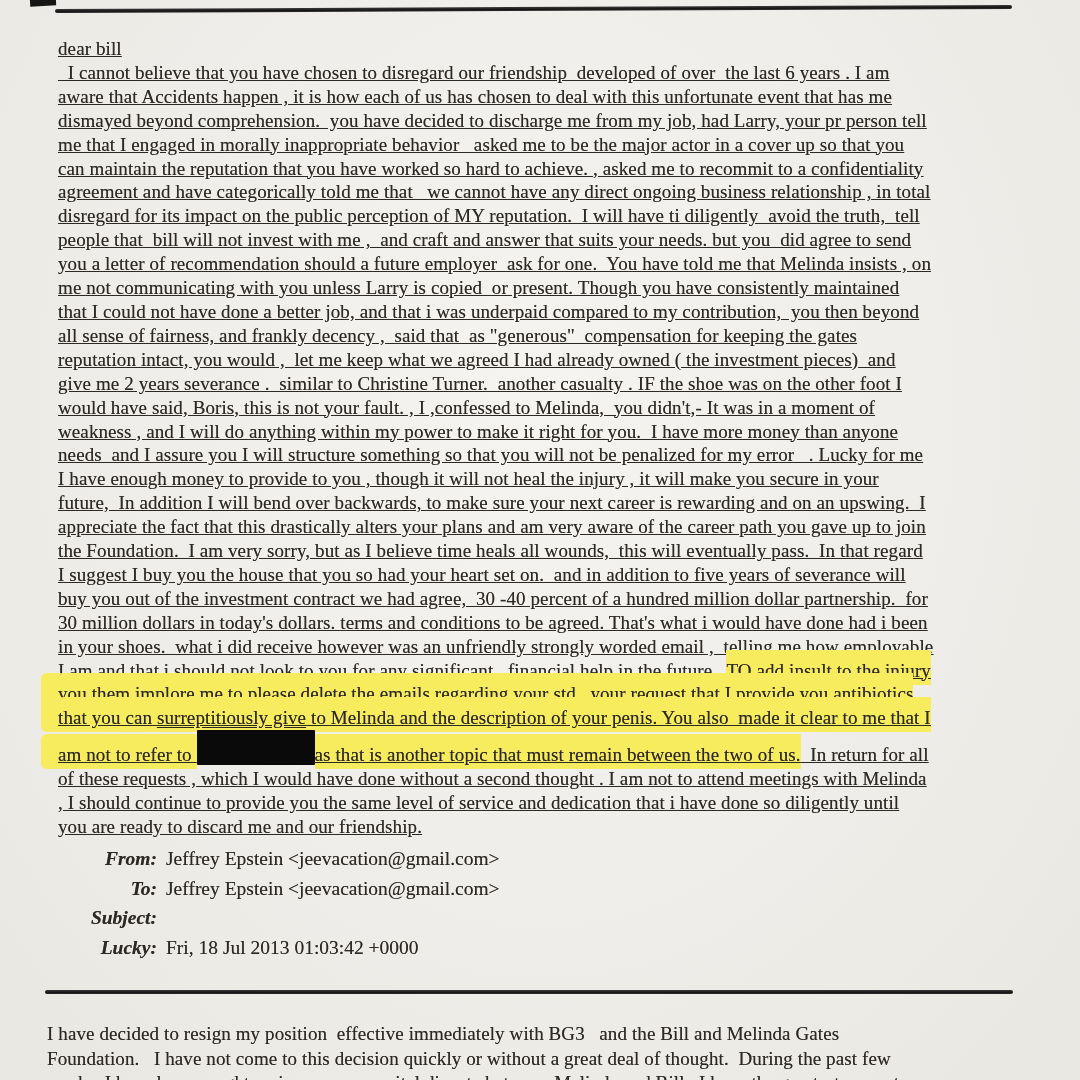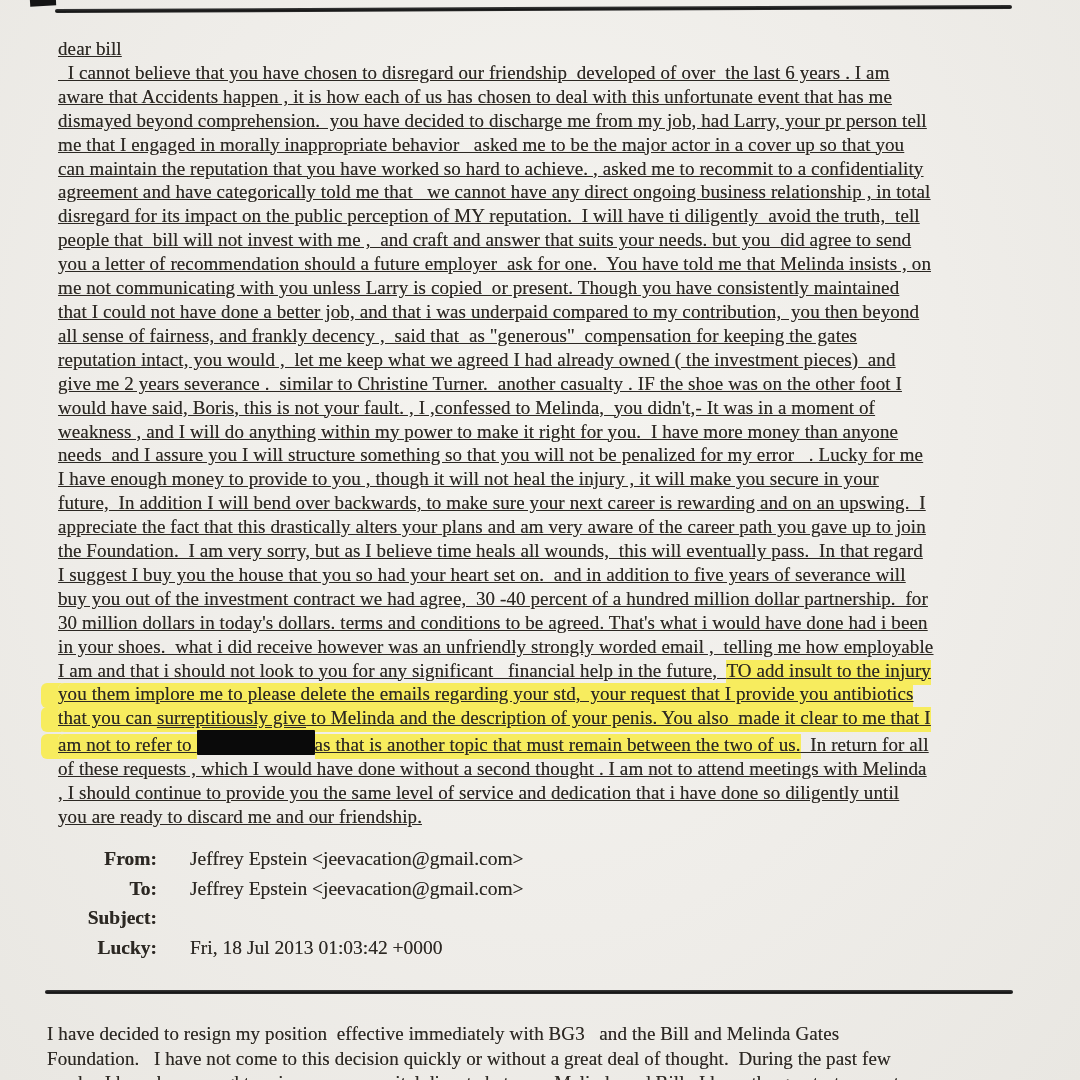--- a/index.html
+++ b/index.html
@@ -50,21 +50,21 @@
     width: 1010px;
     font-size: 19px;
     line-height: 24.5px;
     letter-spacing: 0.1px;
     white-space: pre;
     text-shadow: 0 0 0.5px rgba(40,35,28,0.55);
   }
 
   .hl {
     background: var(--hl, #f8ee62);
-    padding-top: 0;
+    padding-top: 10px;
     padding-bottom: 4px;
     box-decoration-break: clone;
   }
   .hl-start {
     box-shadow: -17px 0 0 var(--hl, #f8ee62);
     border-radius: 6px 0 0 6px;
     margin-top: 44px;
   }
   .u { text-decoration: underline; text-underline-offset: 3px; }
 
@@ -80,22 +80,22 @@
   .email-header {
     position: absolute;
     left: 62px; top: 848px;
     font-size: 19.5px;
     display: grid;
     grid-template-columns: 95px auto;
     column-gap: 9px;
     row-gap: 7.5px;
     text-shadow: 0 0 0.5px rgba(40,35,28,0.55);
   }
-  .email-header .lbl { font-weight: bold; text-align: right; white-space: nowrap; }
-  .email-header .val { white-space: nowrap; margin-left: 24px; }
+  .email-header .lbl { font-weight: bold; text-align: right; white-space: nowrap; font-style: italic; }
+  .email-header .val { white-space: nowrap; }
 </style>
 </head>
 <body>
 
 <div class="page">
 
   <div class="corner-mark"></div>
   <div class="rule top"></div>
 
   <div class="letter" id="letter-body"><div><span class="">dear bill</span></div><div><span class="">  I cannot believe that you have chosen to disregard our friendship  developed of over  the last 6 years . I am</span></div><div><span class="">aware that Accidents happen , it is how each of us has chosen to deal with this unfortunate event that has me</span></div><div><span class="">dismayed beyond comprehension.  you have decided to discharge me from my job, had Larry, your pr person tell</span></div><div><span class="">me that I engaged in morally inappropriate behavior   asked me to be the major actor in a cover up so that you</span></div><div><span class="">can maintain the reputation that you have worked so hard to achieve. , asked me to recommit to a confidentiality</span></div><div><span class="">agreement and have categorically told me that   we cannot have any direct ongoing business relationship , in total</span></div><div><span class="">disregard for its impact on the public perception of MY reputation.  I will have ti diligently  avoid the truth,  tell</span></div><div><span class="">people that  bill will not invest with me ,  and craft and answer that suits your needs. but you  did agree to send</span></div><div><span class="">you a letter of recommendation should a future employer  ask for one.  You have told me that Melinda insists , on</span></div><div><span class="">me not communicating with you unless Larry is copied  or present. Though you have consistently maintained</span></div><div><span class="">that I could not have done a better job, and that i was underpaid compared to my contribution,  you then beyond</span></div><div><span class="">all sense of fairness, and frankly decency ,  said that  as "generous"  compensation for keeping the gates</span></div><div><span class="">reputation intact, you would ,  let me keep what we agreed I had already owned ( the investment pieces)  and</span></div><div><span class="">give me 2 years severance .  similar to Christine Turner.  another casualty . IF the shoe was on the other foot I</span></div><div><span class="">would have said, Boris, this is not your fault. , I ,confessed to Melinda,  you didn't,- It was in a moment of</span></div><div><span class="">weakness , and I will do anything within my power to make it right for you.  I have more money than anyone</span></div><div><span class="">needs  and I assure you I will structure something so that you will not be penalized for my error   . Lucky for me</span></div><div><span class="">I have enough money to provide to you , though it will not heal the injury , it will make you secure in your</span></div><div><span class="">future,  In addition I will bend over backwards, to make sure your next career is rewarding and on an upswing.  I</span></div><div><span class="">appreciate the fact that this drastically alters your plans and am very aware of the career path you gave up to join</span></div><div><span class="">the Foundation.  I am very sorry, but as I believe time heals all wounds,  this will eventually pass.  In that regard</span></div><div><span class="">I suggest I buy you the house that you so had your heart set on.  and in addition to five years of severance will</span></div><div><span class="">buy you out of the investment contract we had agree,  30 -40 percent of a hundred million dollar partnership.  for</span></div><div><span class="">30 million dollars in today's dollars. terms and conditions to be agreed. That's what i would have done had i been</span></div><div><span class="">in your shoes.  what i did receive however was an unfriendly strongly worded email ,  telling me how employable</span></div><div><span class="">I am and that i should not look to you for any significant   financial help in the future,  </span><span class="hl">TO add insult to the injury</span></div><div><span class="hl hl-start">you them implore me to please delete the emails regarding your std,  your request that I provide you antibiotics</span></div><div><span class="hl hl-start">that you can </span><span class="hl u">surreptitiously give</span><span class="hl"> to Melinda and the description of your penis. You also  made it clear to me that I</span></div><div><span class="hl hl-start">am not to refer to </span><span class="hl redact"></span><span class="hl">as that is another topic that must remain between the two of us.</span><span class="">  In return for all</span></div><div><span class="">of these requests , which I would have done without a second thought . I am not to attend meetings with Melinda</span></div><div><span class="">, I should continue to provide you the same level of service and dedication that i have done so diligently until</span></div><div><span class="">you are ready to discard me and our friendship.</span></div></div>

